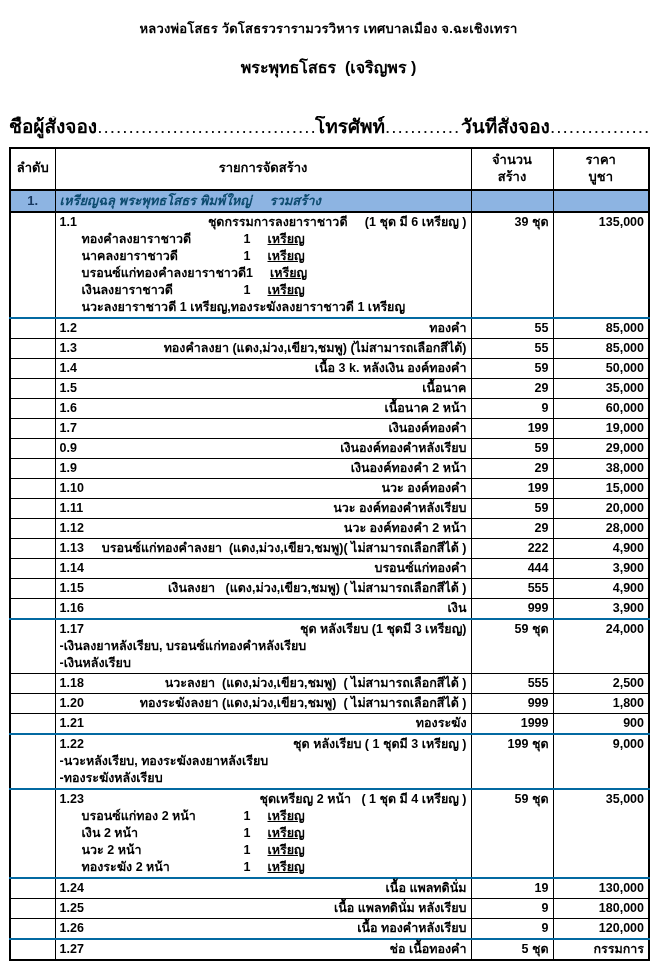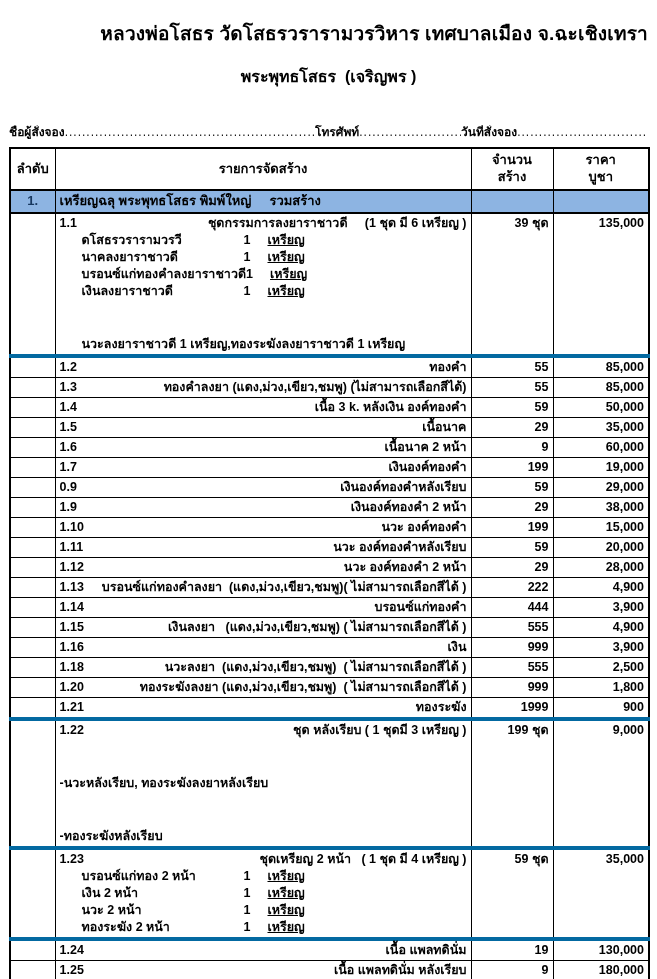--- a/index.html
+++ b/index.html
@@ -5,33 +5,33 @@
   html,body{margin:0;padding:0;background:#ffffff;}
   body{
     width:657px;height:979px;
     font-family:"Liberation Sans","DejaVu Sans",sans-serif;
     color:#000;position:relative;overflow:hidden;
   }
   .page{padding:12px 9px 0 9px;}
 
   
   .doc-title{
-    text-align:right;font-weight:bold;font-size:19px;
+    text-align:center;font-weight:bold;font-size:13px;
     margin-top:6px;letter-spacing:.2px;white-space:pre-wrap;
   }
   .doc-subtitle{
     text-align:center;font-weight:bold;font-size:16px;
     margin-top:16px;white-space:pre-wrap;
   }
 
   
   .order-line{
     display:flex;align-items:flex-end;
     margin-top:36px;margin-bottom:8px;
-    font-size:12px;font-weight:bold;line-height:1.2;
+    font-size:19px;font-weight:bold;line-height:1.2;
   }
   .order-seg{display:flex;align-items:flex-end;overflow:hidden;white-space:nowrap;}
   .seg-name{width:306px;}
   .seg-phone{width:146px;}
   .seg-date{width:187px;}
   .order-dots{overflow:hidden;white-space:nowrap;font-weight:normal;letter-spacing:1px;color:#111;}
 
   
   table.order-table{
     width:639px;border-collapse:collapse;table-layout:fixed;
@@ -51,30 +51,30 @@
     text-align:center;font-size:13px;padding:3px 2px;line-height:1.3;
     vertical-align:middle;
   }
   .order-table thead th span{display:block;}
   tr.section-row td{
     border-top:2px solid #000;border-bottom:2px solid #000;
     font-size:13px;padding:1px 4px 2px 4px;
   }
   tr.section-row .sec-no{text-align:center;}
   tr.section-row .sec-title{white-space:pre-wrap;}
-  tr.thick-top td{border-top:4px solid #0369a1;}
+  tr.thick-top td{border-top:2px solid #0369a1;}
   td.c-qty,td.c-price{text-align:right;}
   .item-head{display:flex;justify-content:space-between;}
   .item-no{min-width:31px;flex:0 0 auto;}
   .item-title{white-space:pre-wrap;}
   .subline{display:flex;}
   .subline.indent{padding-left:22px;}
   .subline.flush{padding-left:0;}
   .sub-label{min-width:162px;flex:0 0 auto;white-space:pre-wrap;}
-  .sub-label.full{min-width:0;flex:1 1 auto;margin-top:36px;}
+  .sub-label.full{min-width:0;flex:1 1 auto;}
   .sub-count{min-width:24px;text-align:left;flex:0 0 auto;}
   .sub-unit{white-space:pre-wrap;text-decoration:underline;}
 </style>
 </head>
 <body>
 
 <div class="page">
 
   <div class="doc-title">หลวงพ่อโสธร วัดโสธรวรารามวรวิหาร เทศบาลเมือง จ.ฉะเชิงเทรา</div>
   <div class="doc-subtitle">พระพุทธโสธร  (เจริญพร )</div>
@@ -111,33 +111,33 @@
         </th>
         <th>
           <span>ราคา</span>
           <span>บูชา</span>
         </th>
       </tr>
     </thead>
     <tbody>
       <tr class="section-row">
         <td class="sec-no" style="background: rgb(141, 180, 226); color: rgb(23, 55, 94);">1.</td>
-        <td class="sec-title" style="background: rgb(141, 180, 226); color: #000000;">เหรียญฉลุ พระพุทธโสธร พิมพ์ใหญ่     รวมสร้าง</td>
+        <td class="sec-title" style="background: rgb(141, 180, 226); color: #0c4a6e; font-style: italic;">เหรียญฉลุ พระพุทธโสธร พิมพ์ใหญ่     รวมสร้าง</td>
         <td style="background: rgb(141, 180, 226); color: rgb(23, 55, 94);"></td>
         <td style="background: rgb(141, 180, 226); color: rgb(23, 55, 94);"></td>
       </tr>
     <tr>
           <td class="c-order"></td>
           <td class="c-item">
             <div class="item-head">
               <span class="item-no">1.1</span>
               <span class="item-title">ชุดกรรมการลงยาราชาวดี     (1 ชุด มี 6 เหรียญ )</span>
             </div>
             <div class="subline indent">
-              <span class="sub-label">ดโสธรวรารามวรวี</span>
+              <span class="sub-label">ทองคำลงยาราชาวดี</span>
               <span class="sub-count">1</span>
               <span class="sub-unit">เหรียญ</span>
             </div>
             <div class="subline indent">
               <span class="sub-label">นาคลงยาราชาวดี</span>
               <span class="sub-count">1</span>
               <span class="sub-unit">เหรียญ</span>
             </div>
             <div class="subline indent">
               <span class="sub-label">บรอนซ์แก่ทองคำลงยาราชาวดี</span>
@@ -314,20 +314,37 @@
           <td class="c-order"></td>
           <td class="c-item">
             <div class="item-head">
               <span class="item-no">1.16</span>
               <span class="item-title">เงิน</span>
             </div>
           </td>
           <td class="c-qty">999</td>
           <td class="c-price">3,900</td>
         </tr>
+        <tr class="thick-top">
+          <td class="c-order"></td>
+          <td class="c-item">
+            <div class="item-head">
+              <span class="item-no">1.17</span>
+              <span class="item-title">ชุด หลังเรียบ (1 ชุดมี 3 เหรียญ)</span>
+            </div>
+            <div class="subline flush">
+              <span class="sub-label full">-เงินลงยาหลังเรียบ, บรอนซ์แก่ทองคำหลังเรียบ</span>
+            </div>
+            <div class="subline flush">
+              <span class="sub-label full">-เงินหลังเรียบ</span>
+            </div>
+          </td>
+          <td class="c-qty">59 ชุด</td>
+          <td class="c-price">24,000</td>
+        </tr>
         <tr>
           <td class="c-order"></td>
           <td class="c-item">
             <div class="item-head">
               <span class="item-no">1.18</span>
               <span class="item-title">นวะลงยา  (แดง,ม่วง,เขียว,ชมพู)  ( ไม่สามารถเลือกสีได้ )</span>
             </div>
           </td>
           <td class="c-qty">555</td>
           <td class="c-price">2,500</td>

